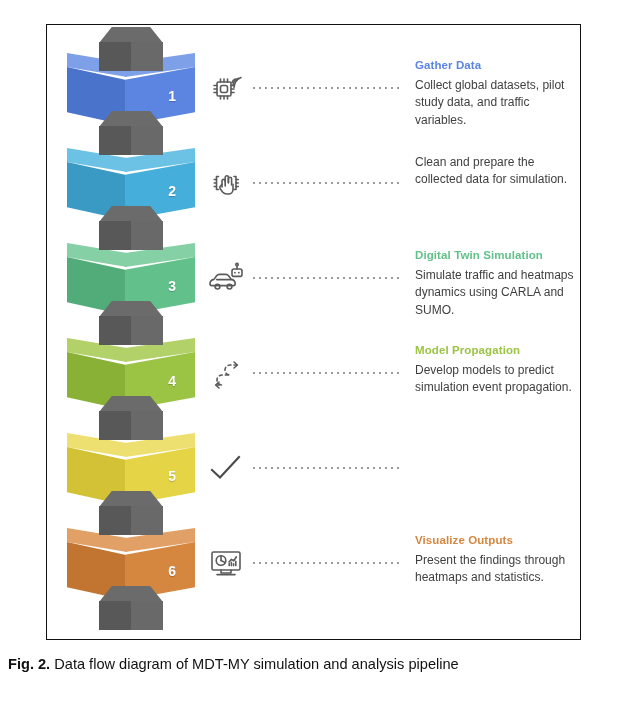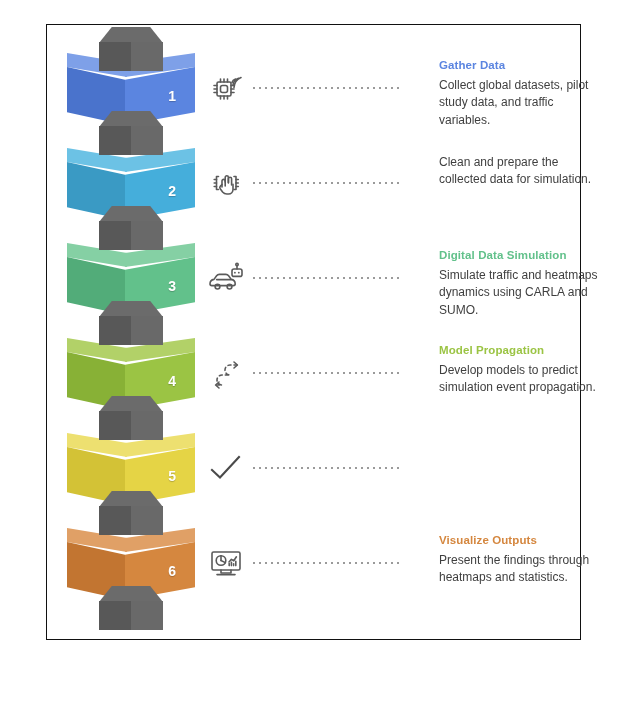--- a/index.html
+++ b/index.html
@@ -150,21 +150,20 @@
     width: 148px;
     height: 2px;
     background-image: repeating-linear-gradient(to right,
         #9a9a9a 0px, #9a9a9a 2px, transparent 2px, transparent 6px);
   }
   .text-block {
     position: absolute;
     left: 368px;
     top: 14px;
     width: 160px;
-    margin-left: 24px;
   }
   .step-title {
     font-size: 11.5px;
     font-weight: bold;
     font-family: "Liberation Sans", sans-serif;
     margin: 0 0 6px 0;
     letter-spacing: 0.1px;
   }
   .step-desc {
     font-size: 12px;
@@ -339,21 +338,21 @@
         <circle cx="22.5" cy="25.6" r="2.4" stroke="#5a5a5a" fill="none" stroke-width="1.6" stroke-linecap="round" stroke-linejoin="round"></circle>
         <rect x="25" y="8" width="10" height="7.4" rx="2" stroke="#5a5a5a" fill="none" stroke-width="1.6" stroke-linecap="round" stroke-linejoin="round"></rect>
         <circle cx="27.9" cy="11.7" r="0.9" fill="#5a5a5a" stroke="none"></circle>
         <circle cx="31.8" cy="11.7" r="0.9" fill="#5a5a5a" stroke="none"></circle>
         <line x1="30" y1="8" x2="30" y2="4.6" stroke="#5a5a5a" fill="none" stroke-width="1.6" stroke-linecap="round" stroke-linejoin="round"></line>
         <circle cx="30" cy="3.6" r="1.2" stroke="#5a5a5a" fill="none" stroke-width="1.6" stroke-linecap="round" stroke-linejoin="round"></circle>
       </svg>
           </div>
       <div class="dotted-line"></div>
       <div class="text-block">
-        <div class="step-title" style="color:#62C18B">Digital Data Simulation</div>
+        <div class="step-title" style="color:#62C18B">Digital Twin Simulation</div>
         <div class="step-desc">Simulate traffic and heatmaps dynamics using CARLA and SUMO.</div>
       </div>
     </div>
     <div class="step-row" style="top:305px">
       <div class="icon-box">
             <svg width="36" height="34" viewBox="0 0 36 34">
         <path d="M29 9 H22 a5 5 0 0 0 0 10 h-8 a5 5 0 0 0 0 10 h-6" stroke="#5a5a5a" fill="none" stroke-width="1.6" stroke-linecap="round" stroke-dasharray="3 3"></path>
         <path d="M26 6 l3.4 3 l-3.4 3" stroke="#5a5a5a" fill="none" stroke-width="1.6" stroke-linecap="round" stroke-linejoin="round"></path>
         <path d="M11 26 l-3.4 3 l3.4 3" stroke="#5a5a5a" fill="none" stroke-width="1.6" stroke-linecap="round" stroke-linejoin="round"></path>
       </svg>
@@ -394,14 +393,17 @@
           </div>
       <div class="dotted-line"></div>
       <div class="text-block">
         <div class="step-title" style="color:#D5873F">Visualize Outputs</div>
         <div class="step-desc">Present the findings through heatmaps and statistics.</div>
       </div>
     </div>
       </div>
   </div>
 
+  <div class="caption">
+    <b>Fig. 2.</b><span> Data flow diagram of MDT-MY simulation and analysis pipeline</span>
+  </div>
 
 </div>
 
 </body></html>

